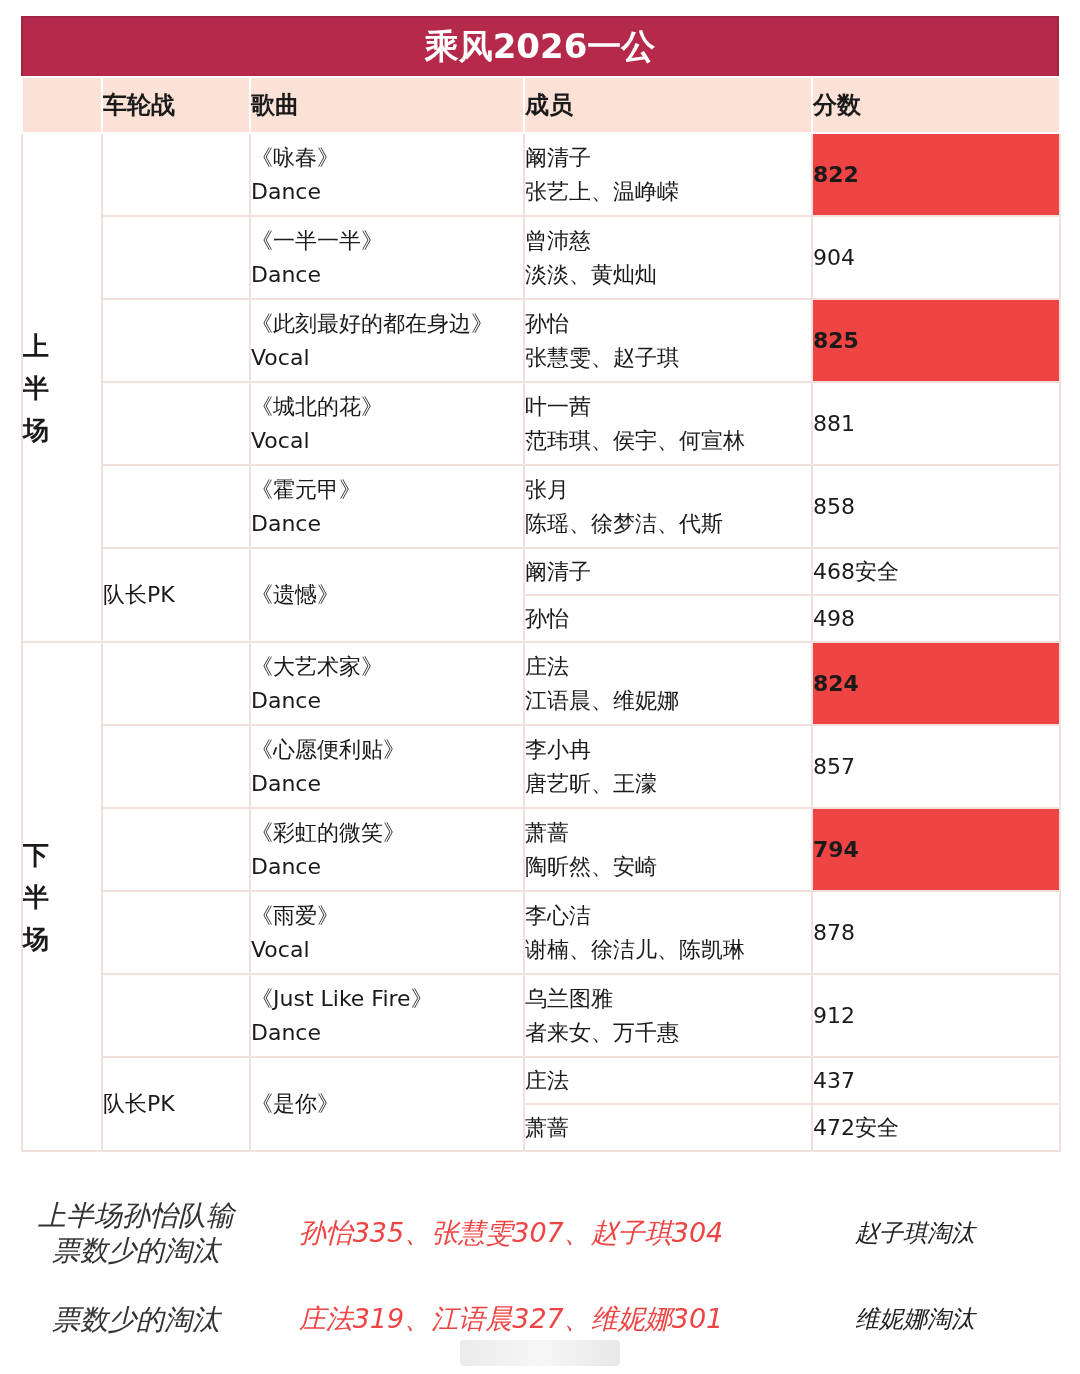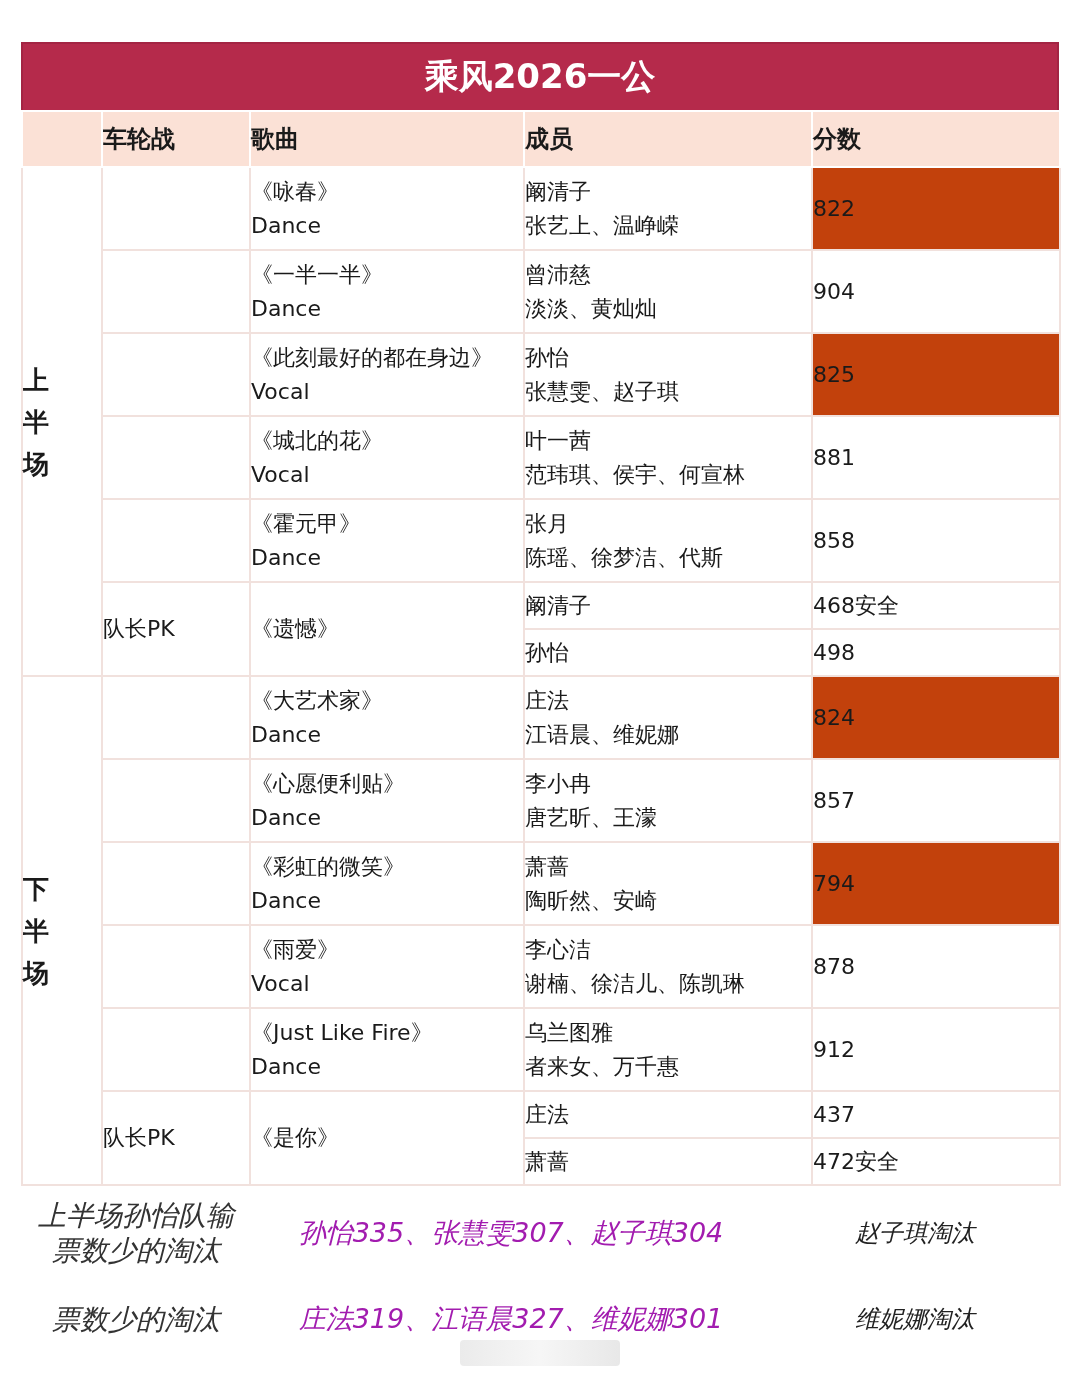--- a/index.html
+++ b/index.html
@@ -1,37 +1,37 @@
 <!DOCTYPE html>
 <html><head>
 <meta charset="utf-8">
 <style>
   html, body { margin: 0; padding: 0; background: #ffffff; }
   body { width: 1080px; height: 1374px; position: relative; overflow: hidden;
          font-family: "DejaVu Sans", "Liberation Sans", sans-serif; color: #1a1a1a; }
   .wrap { position: absolute; left: 21px; top: 16px; width: 1038px; }
-  .title-bar { height: 68px; background: #b52a4b; color: #fff; font-weight: bold;
+  .title-bar { height: 60px; background: #b52a4b; color: #fff; font-weight: bold;
                font-size: 34px; display: flex; align-items: center; justify-content: center;
-               border: 2px solid #a32443; border-bottom: none; box-sizing: border-box; margin-top: 26px; }
+               border: 2px solid #a32443; border-bottom: none; box-sizing: border-box; }
   table { border-collapse: collapse; width: 1038px; table-layout: fixed;
           border: 2px solid #b05070; }
   td, th { border: 2px solid #f1e1dd; text-align: left; vertical-align: middle;
            font-size: 22px; line-height: 34px; padding: 0; }
   th { background: #fbe1d6; font-weight: bold; font-size: 24px; height: 54px;
        border-color: #fff; }
   thead tr { border-bottom: 2px solid #b05070; border-top: 2px solid #b05070; }
   .half { font-weight: bold; font-size: 26px; line-height: 42px; }
   .row-main td { height: 81px; }
   .row-pk td { height: 45px; }
-  .grey { background: #c2410c; }
+  .grey { background: #ef4444; font-weight: bold; }
   .sep-top td { border-top: 2px solid #c896a6; }
   .footer { position: absolute; left: 21px; top: 1190px; width: 1038px; }
   .frow { display: flex; align-items: center; height: 86px; font-style: italic; }
   .fcol1 { width: 230px; text-align: center; font-size: 28px; line-height: 35px; color: #333; }
-  .fcol2 { width: 520px; text-align: center; font-size: 27px; color: #a21caf; }
+  .fcol2 { width: 520px; text-align: center; font-size: 27px; color: #ef4444; }
   .fcol3 { flex: 1; text-align: center; font-size: 24px; color: #222; }
   .watermark { position: absolute; left: 460px; top: 1340px; width: 160px; height: 26px;
                background: linear-gradient(90deg, #e6e6e6, #f4f4f4, #e2e2e2); border-radius: 4px; opacity: 0.8; }
 </style>
 </head>
 <body>
 
 <div class="wrap">
   <div class="title-bar">乘风2026一公</div>
   <table>

